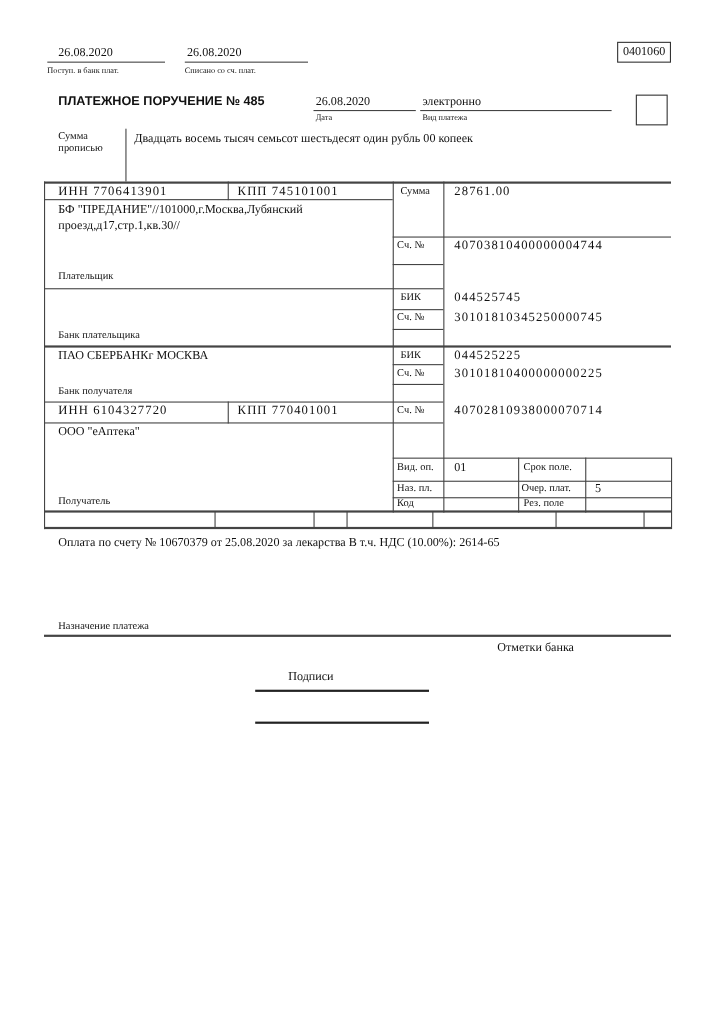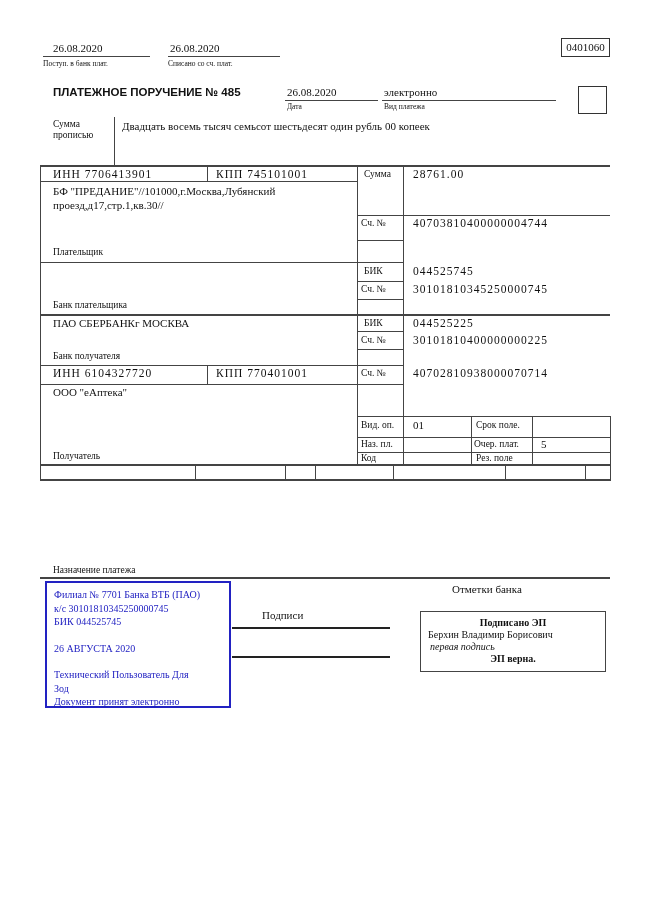--- a/index.html
+++ b/index.html
@@ -119,39 +119,25 @@
   <span class="t sz10" style="left:361px;top:420px">Вид. оп.</span>
   <span class="t sz11" style="left:413px;top:419px">01</span>
   <span class="t sz10" style="left:476px;top:420px">Срок поле.</span>
   <span class="t sz10" style="left:361px;top:439px">Наз. пл.</span>
   <span class="t sz10" style="left:474px;top:439px">Очер. плат.</span>
   <span class="t sz11" style="left:541px;top:438px">5</span>
   <span class="t sz10" style="left:361px;top:453px">Код</span>
   <span class="t sz10" style="left:476px;top:453px">Рез. поле</span>
   <span class="t sz10" style="left:53px;top:451px">Получатель</span>
 
+  <span class="t sz11" style="left:53px;top:487px">Оплата по счету № 10670379 от 25.08.2020 за лекарства В т.ч. НДС (10.00%): 2614-65</span>
   <span class="t sz10" style="left:53px;top:565px">Назначение платежа</span>
   <i class="ln" style="left:40px;top:577px;width:570px;height:2px"></i>
 
   <span class="t sz11" style="left:262px;top:609px">Подписи</span>
   <span class="t sz11" style="left:452px;top:583px">Отметки банка</span>
 
   <i class="ln" style="left:232px;top:627px;width:158px;height:2px;background:#222"></i>
   <i class="ln" style="left:232px;top:656px;width:158px;height:2px;background:#222"></i>
 
-  <div class="stamp" style="left:45px;top:581px;width:186px;height:127px">
-    <div>Филиал № 7701 Банка ВТБ (ПАО)</div>
-    <div>к/с 30101810345250000745</div>
-    <div>БИК 044525745</div>
-    <div class="gap">26 АВГУСТА 2020</div>
-    <div class="gap">Технический Пользователь Для</div>
-    <div>Зод</div>
-    <div>Документ принят электронно</div>
-  </div>
 
-  <div class="esign" style="left:420px;top:611px;width:186px;height:61px">
-    <div class="c b" style="margin-top:5px">Подписано ЭП</div>
-    <div class="nm">Берхин Владимир Борисович</div>
-    <div class="sb it">первая подпись</div>
-    <div class="c b">ЭП верна.</div>
-  </div>
 
 </div>
 
 </body></html>

